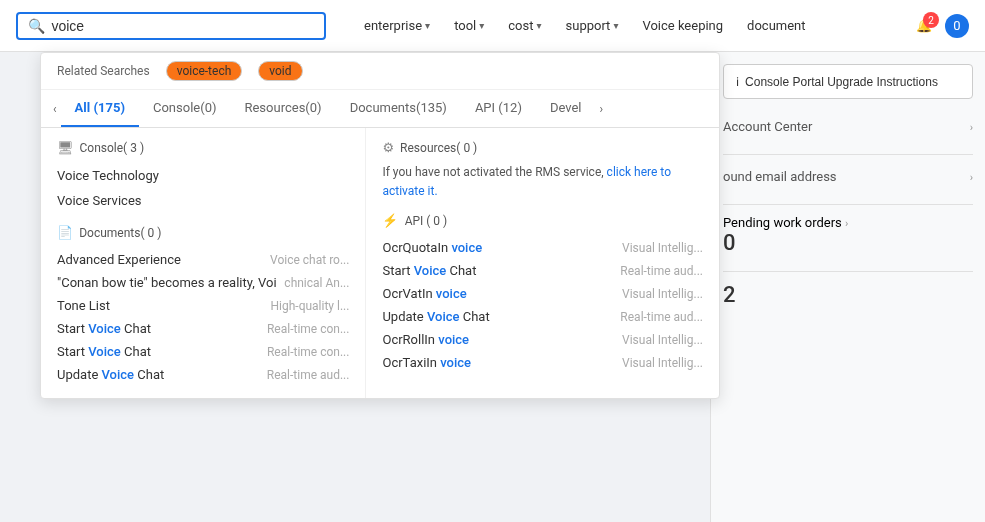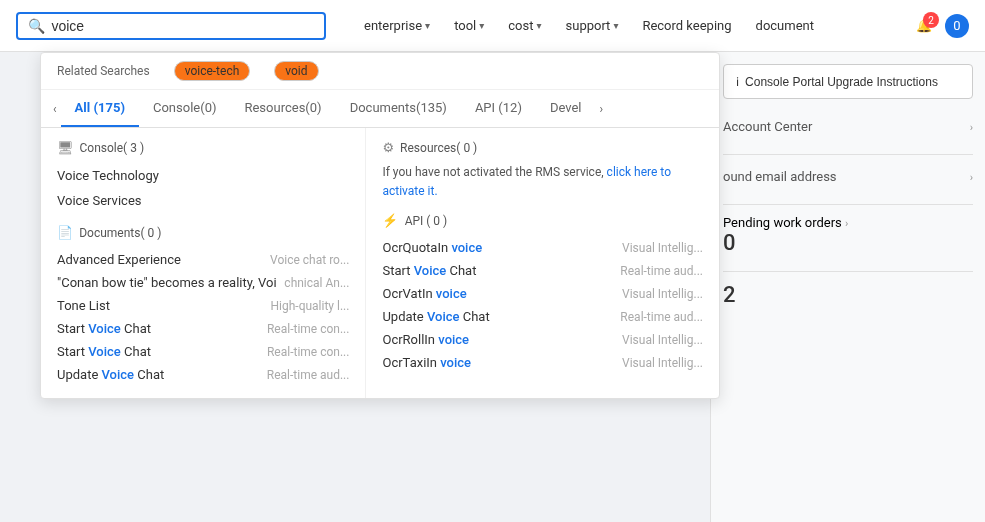--- a/index.html
+++ b/index.html
@@ -127,21 +127,21 @@
       border-radius: 4px;
       box-shadow: 0 4px 16px rgba(0,0,0,0.12);
       z-index: 200;
     }
 
     
     .related-searches-bar {
       display: flex;
       align-items: center;
       padding: 8px 16px;
-      gap: 24px;
+      gap: 16px;
       border-bottom: 1px solid #f0f0f0;
     }
 
     .related-label {
       color: #666;
       font-size: 12px;
       white-space: nowrap;
     }
 
     .search-tag {
@@ -355,21 +355,21 @@
     </div>
     <div class="nav-item">
       <span>cost</span>
       <span class="chevron">▾</span>
     </div>
     <div class="nav-item">
       <span>support</span>
       <span class="chevron">▾</span>
     </div>
     <div class="nav-item">
-      <span>Record keeping</span>
+      <span>Voice keeping</span>
     </div>
     <div class="nav-item">
       <span>document</span>
     </div>
   </div>
 
   <div class="nav-right">
     <div class="bell-btn">
       <span>🔔</span>
       <span class="bell-badge">2</span>

